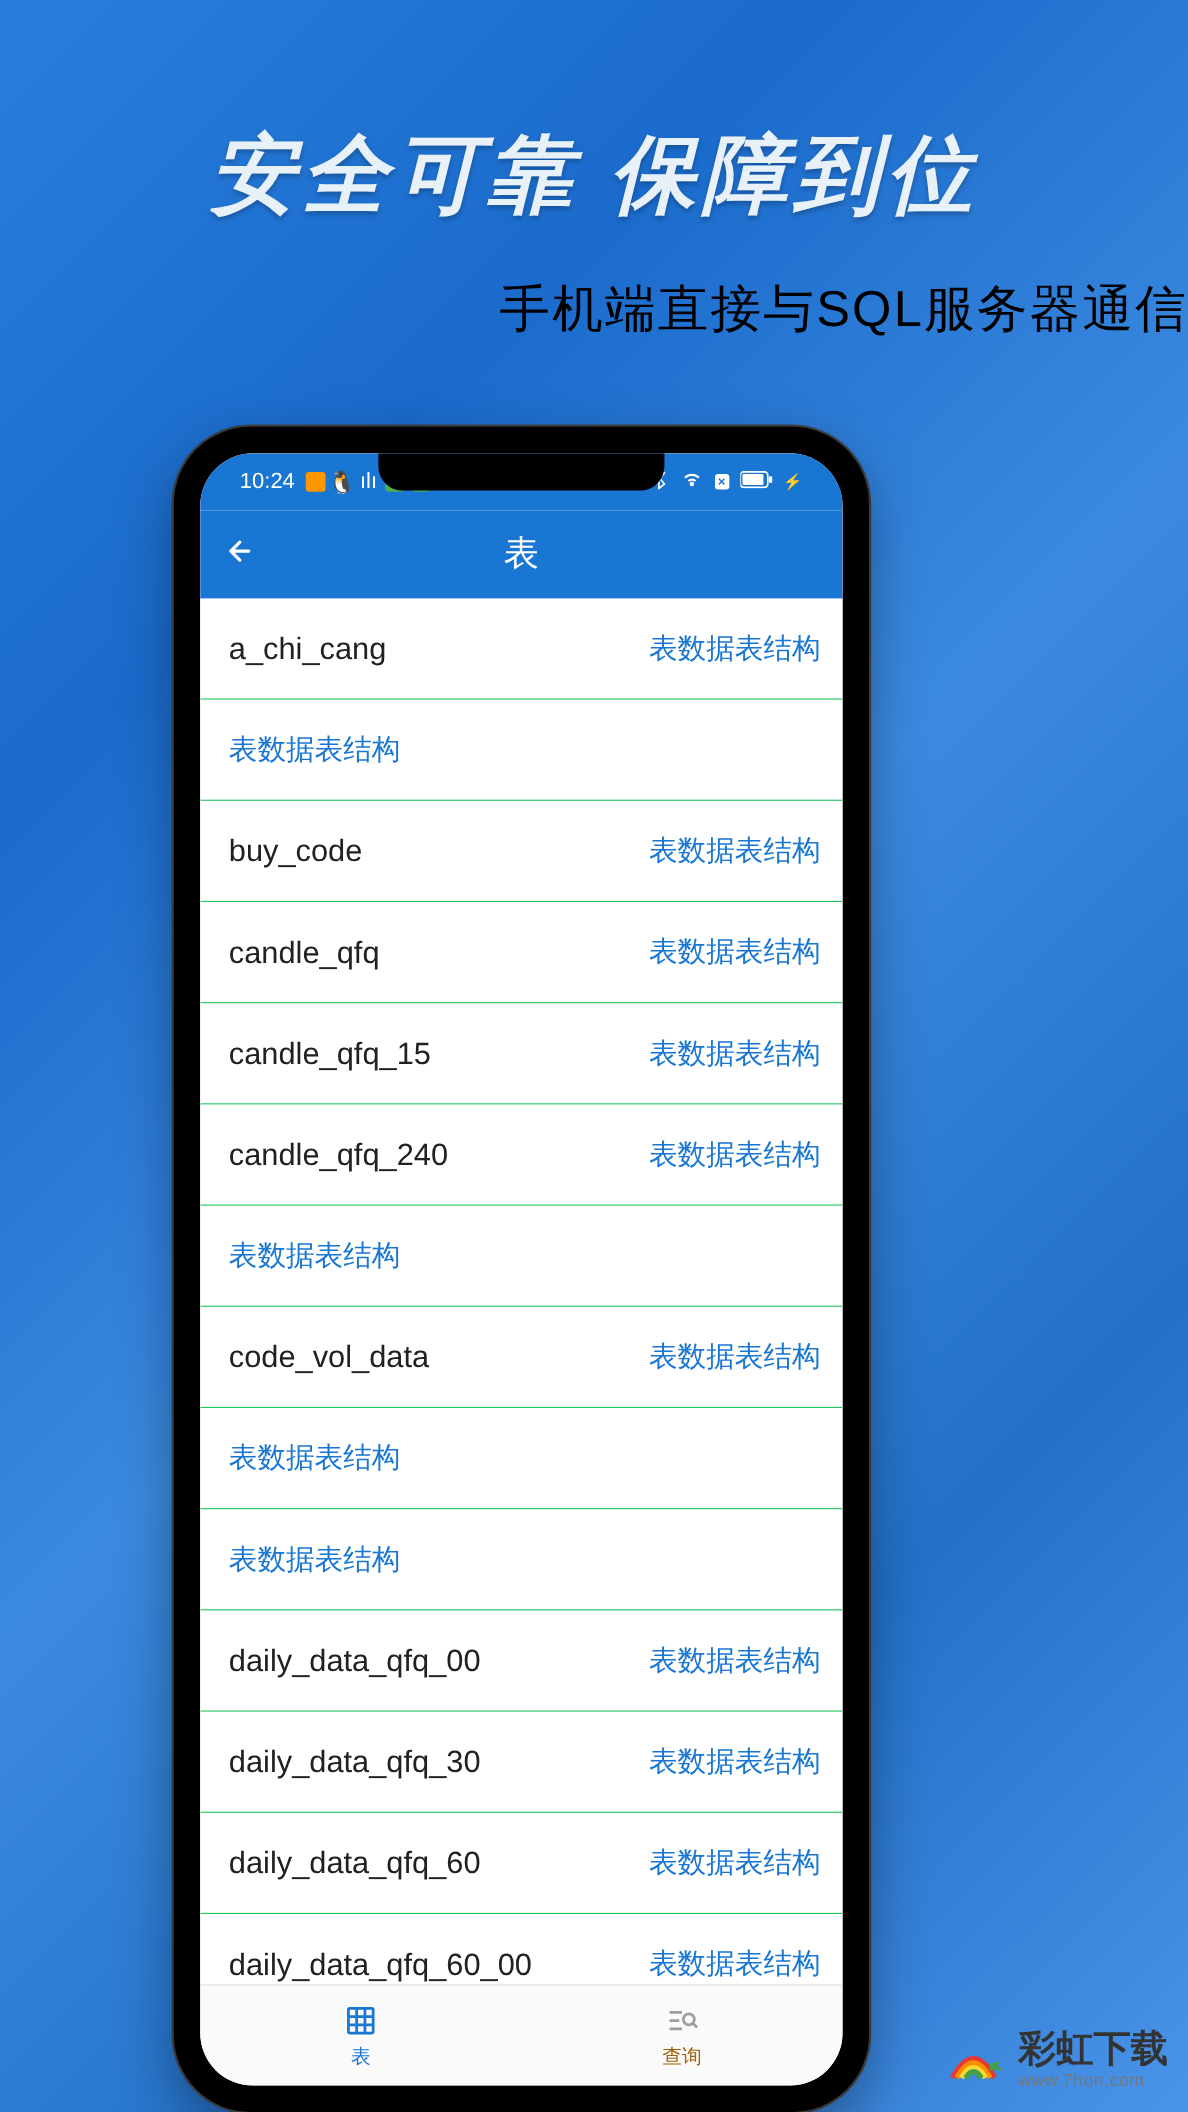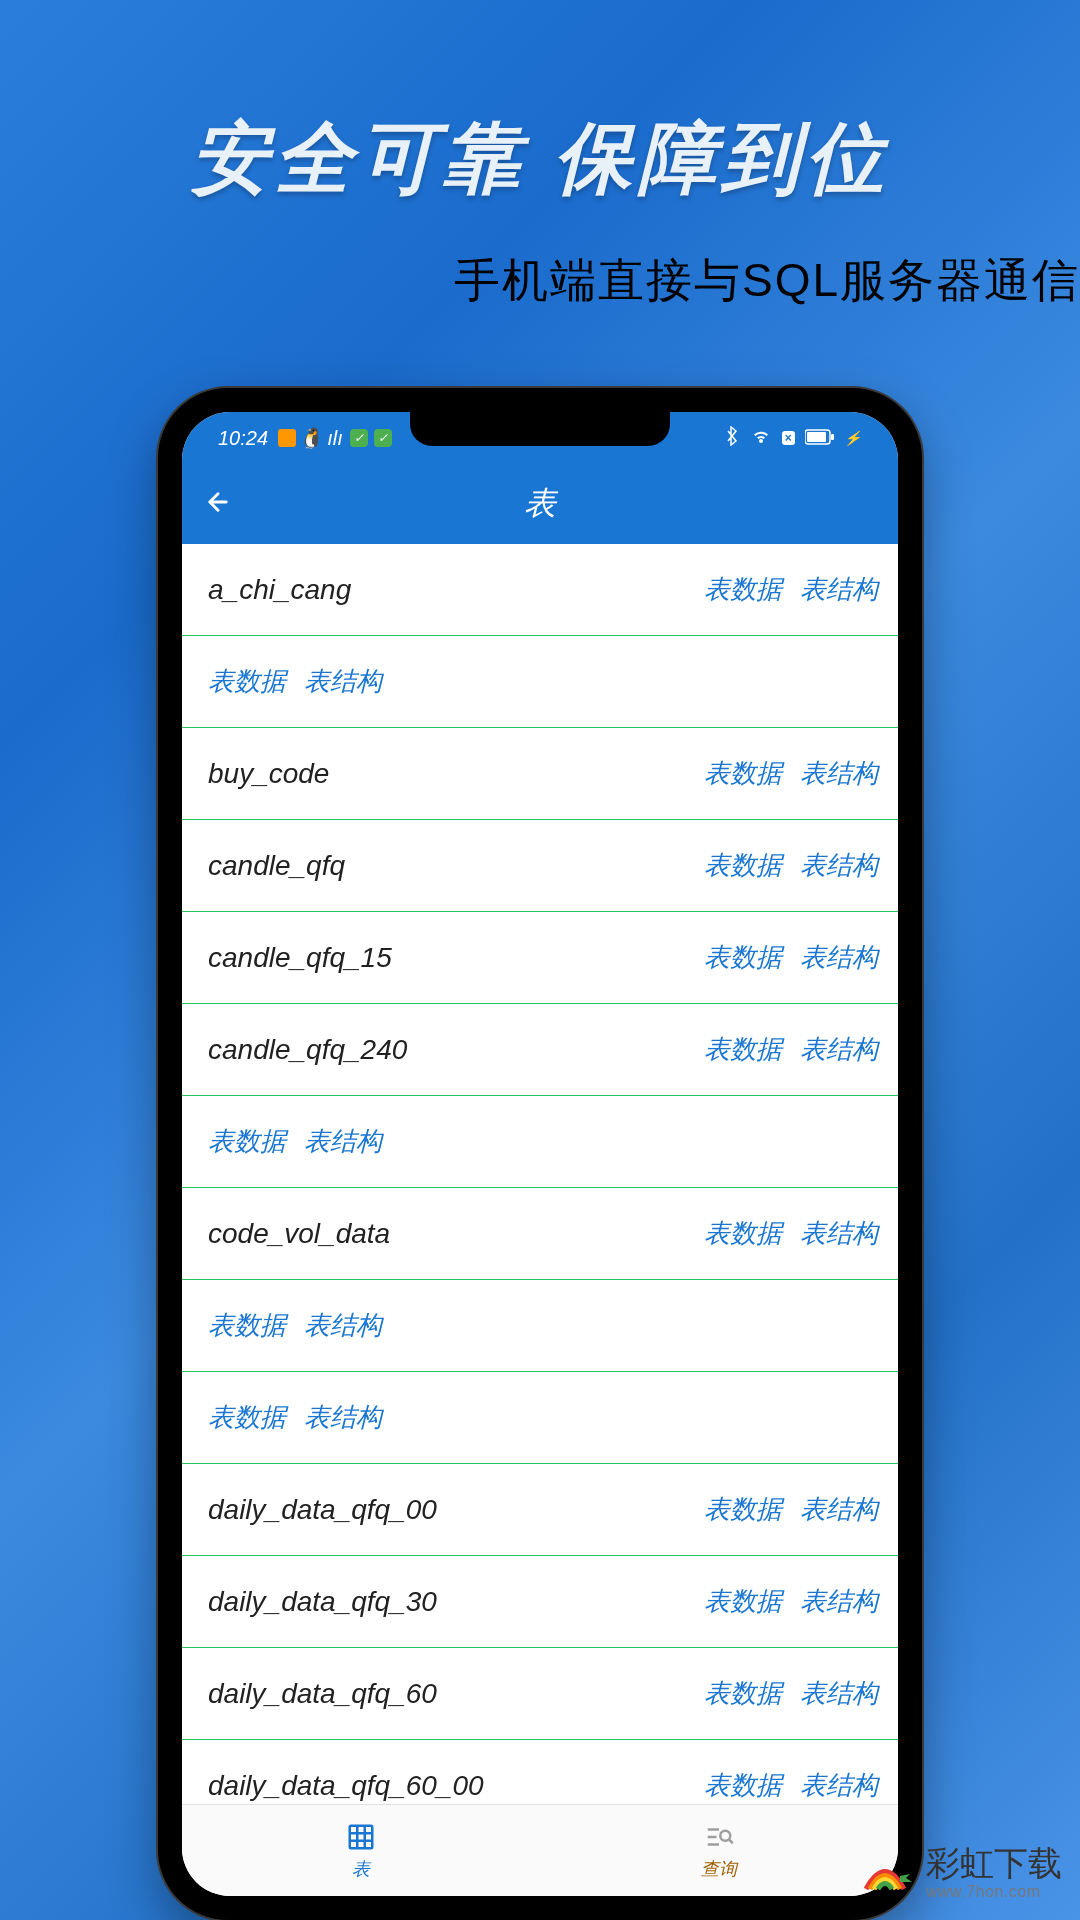--- a/index.html
+++ b/index.html
@@ -29,28 +29,27 @@
   letter-spacing: 2px;
 }
 .phone-wrap {
   position: absolute;
   left: 50%;
   transform: translateX(-50%);
   top: 388px;
   width: 764px;
 }
 .phone-body {
-  width: 764px;
+  width: 632px;
   height: 1532px;
   background: #000;
   border-radius: 70px;
   padding: 16px;
   box-shadow: 0 0 0 2px #3a3a3a, 0 20px 50px rgba(0,0,0,0.35);
   position: relative;
-  font-style: italic;
 }
 .phone-inner {
   width: 100%;
   height: 100%;
   background: #000;
   border-radius: 55px;
   padding: 8px;
 }
 .screen {
   width: 100%;
@@ -119,21 +118,20 @@
 .row-name {
   flex: 1;
   font-size: 28px;
   color: #212121;
   white-space: nowrap;
   overflow: hidden;
   text-overflow: ellipsis;
 }
 .row-actions {
   display: flex;
-  gap: 18px;
 }
 .row-action {
   font-size: 26px;
   color: #1976d2;
   cursor: pointer;
 }
 .bottom-nav {
   height: 92px;
   display: flex;
   border-top: 1px solid #e0e0e0;
@@ -163,21 +161,21 @@
 .watermark-icon {
   width: 58px;
   height: 58px;
   position: relative;
 }
 .watermark-text {
   display: flex;
   flex-direction: column;
   line-height: 1.15;
 }
-.watermark-cn { font-size: 34px; color: #333; font-weight: 400; text-align: center; }
+.watermark-cn { font-size: 34px; color: #333; font-weight: 700; text-align: center; }
 .watermark-en { font-size: 16px; color: #777; letter-spacing: 0.5px; }
 </style>
 </head>
 <body>
 
 <div class="promo-title">安全可靠 保障到位</div>
 <div class="promo-sub">手机端直接与SQL服务器通信</div>
 
 <div class="phone-wrap">
   <div class="phone-body">

